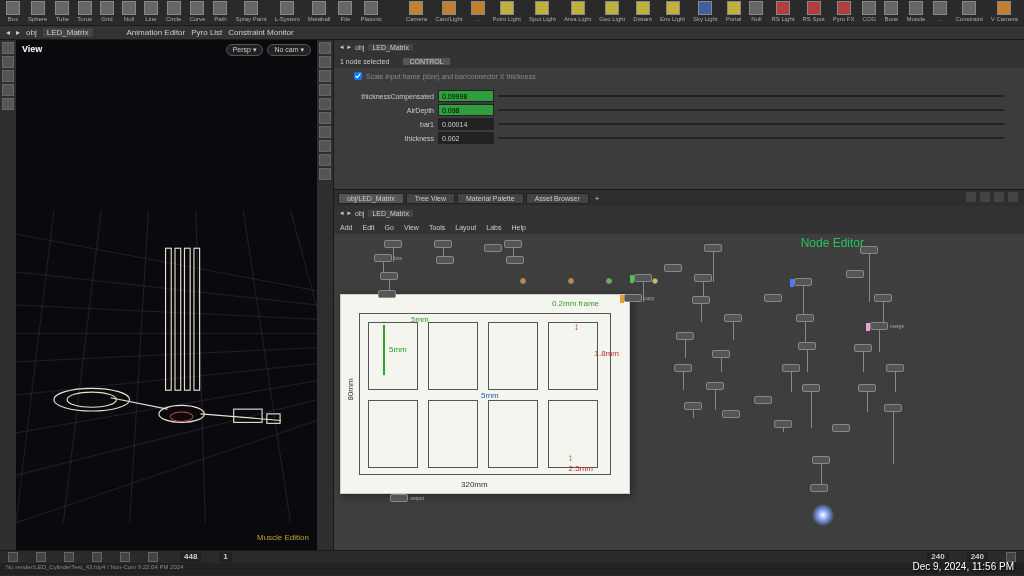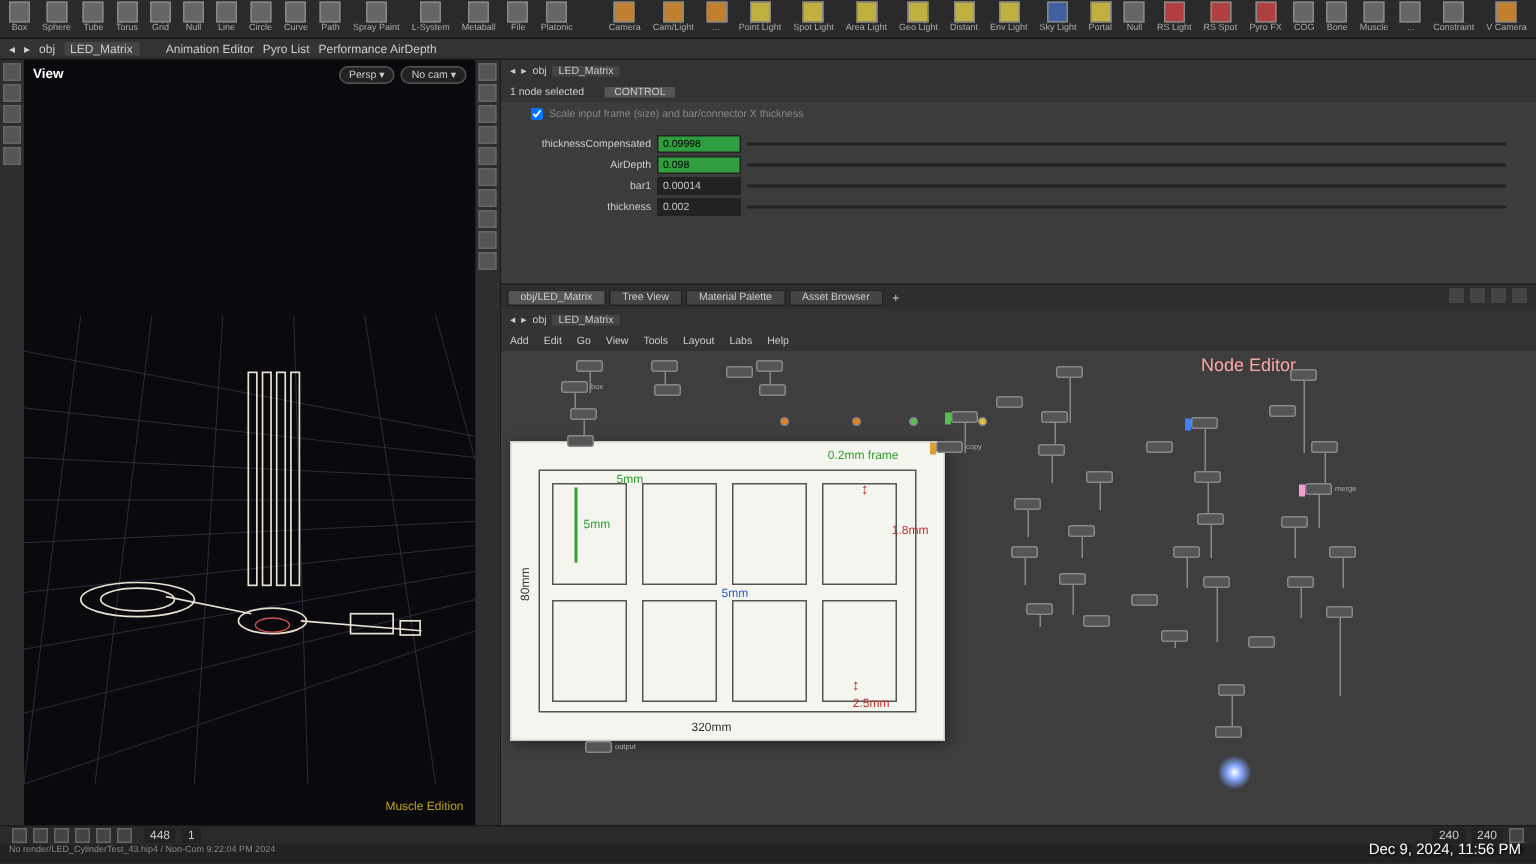--- a/index.html
+++ b/index.html
@@ -165,21 +165,21 @@
     display: flex; flex-direction: column;
   }
   .timeline-track {
     flex: 1; background: #222; margin: 2px 160px 2px 80px;
     position: relative;
   }
   .timeline-controls {
     height: 12px; display: flex; align-items: center;
     justify-content: space-between; padding: 0 8px;
   }
-  .play-group { display: flex; gap: 4px; }
+  .play-group { display: flex; gap: 18px; font-weight: bold; }
   .play-btn { width: 10px; height: 10px; background: #444; border: 1px solid #666; }
   .timestamp {
     position: absolute; bottom: 4px; right: 10px;
     font-size: 10px; color: #fff;
     text-shadow: 1px 1px 2px #000;
     z-index: 100;
   }
   .status-bar {
     height: 12px; background: #222; font-size: 6px; color: #888;
     padding: 1px 6px;
@@ -355,23 +355,23 @@
       </div>
       <div class="shelf-item"></div>
     </div>
 </div>
 
 <div class="context-row">
   <span>◂</span>
   <span>▸</span>
   <span>obj</span>
   <span style="background:#444;padding:0 4px">LED_Matrix</span>
-  <span style="margin-left:12px">Animation Editor</span>
+  <span style="margin-left:28px">Animation Editor</span>
   <span>Pyro List</span>
-  <span>Performance AirDepth</span>
+  <span>Constraint Monitor</span>
 </div>
 
 <div class="mainlayout">
 
   <div class="left-pane">
     <div class="tool-strip">
       <div class="tool-btn"></div>
       <div class="tool-btn"></div>
       <div class="tool-btn"></div>
       <div class="tool-btn"></div>
@@ -505,21 +505,21 @@
           <span>Edit</span>
           <span>Go</span>
           <span>View</span>
           <span>Tools</span>
           <span>Layout</span>
           <span>Labs</span>
           <span>Help</span>
         </div>
 
       <div class="net-canvas" id="net-canvas">
-        <div style="position:absolute;top:2px;right:160px;font-size:12px;color:#fca5a5">Node Editor</div>
+        <div style="position:absolute;top:2px;right:160px;font-size:12px;color:#22c55e">Node Editor</div>
 
         <div class="sticky" style="left:6px;top:60px;width:290px;height:200px">
           <div class="sticky-label dim-green" style="top:4px;right:30px">0.2mm frame</div>
           <div class="sticky-inner">
             <div class="sticky-cell" style="left:8px;top:8px;width:50px;height:68px"></div>
             <div class="sticky-cell" style="left:68px;top:8px;width:50px;height:68px"></div>
             <div class="sticky-cell" style="left:128px;top:8px;width:50px;height:68px"></div>
             <div class="sticky-cell" style="left:188px;top:8px;width:50px;height:68px"></div>
             <div class="sticky-cell" style="left:8px;top:86px;width:50px;height:68px"></div>
             <div class="sticky-cell" style="left:68px;top:86px;width:50px;height:68px"></div>

